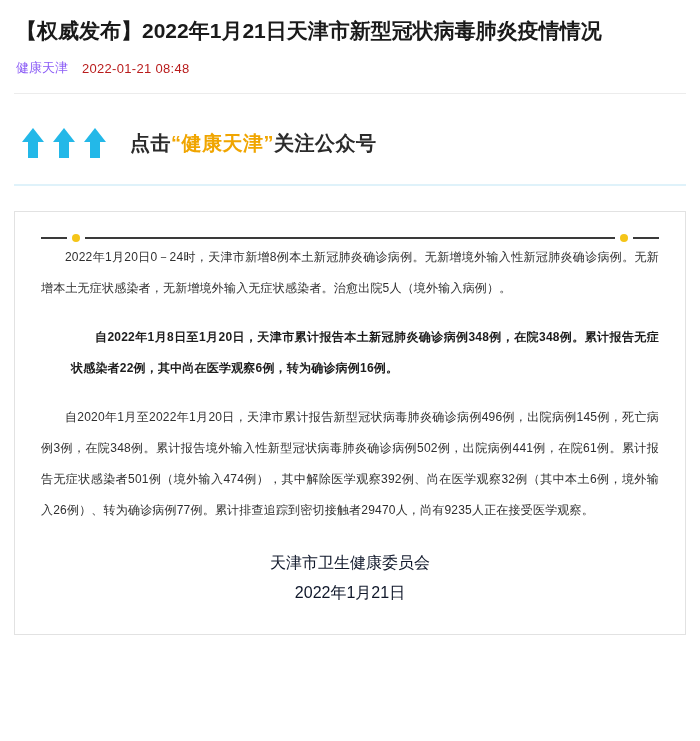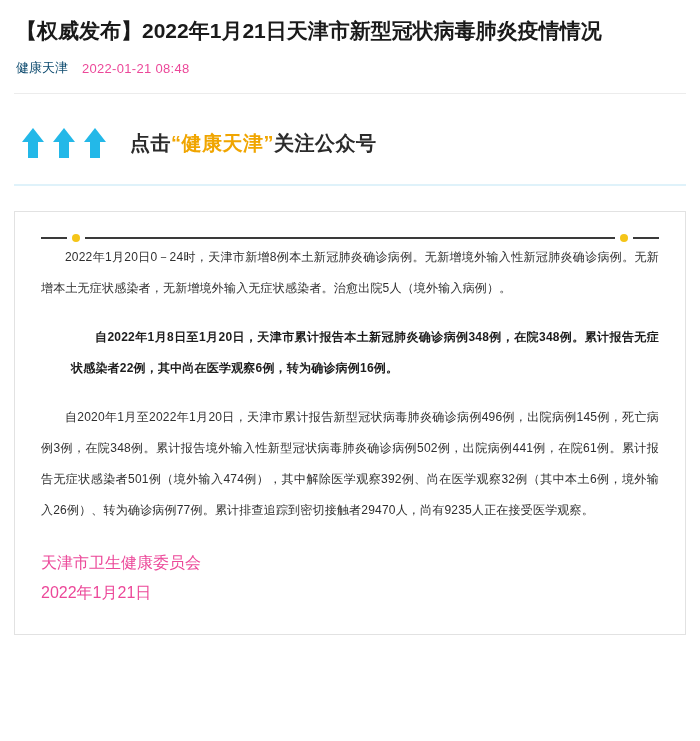--- a/index.html
+++ b/index.html
@@ -30,25 +30,25 @@
     letter-spacing: 0px;
   }
   .meta-row {
     display: flex;
     align-items: center;
     gap: 14px;
     padding: 13px 2px 0 2px;
   }
   .meta-source {
     font-size: 13px;
-    color: #0c4a6e;
+    color: #8b5cf6;
   }
   .meta-date {
     font-size: 13px;
-    color: #ec4899;
+    color: #b91c1c;
     letter-spacing: 0.3px;
   }
   .divider {
     margin: 16px 0 0 0;
     height: 1px;
     background: #ececec;
   }
   .follow-banner {
     margin-top: 18px;
     padding: 16px 4px 14px 8px;
@@ -143,24 +143,24 @@
   p.para.bold {
     font-weight: bold;
     color: #1c1c1c;
     margin-left: 30px;
   }
   p.para:last-of-type {
     margin-bottom: 10px;
   }
   .sign {
     margin-top: 22px;
-    text-align: left;
+    text-align: center;
     font-size: 16px;
     line-height: 30px;
-    color: #ec4899;
+    color: #0f172a;
   }
 </style>
 </head>
 <body>
 
 <div class="page">
 
   <div class="article-title">【权威发布】2022年1月21日天津市新型冠状病毒肺炎疫情情况</div>
 
   <div class="meta-row">

